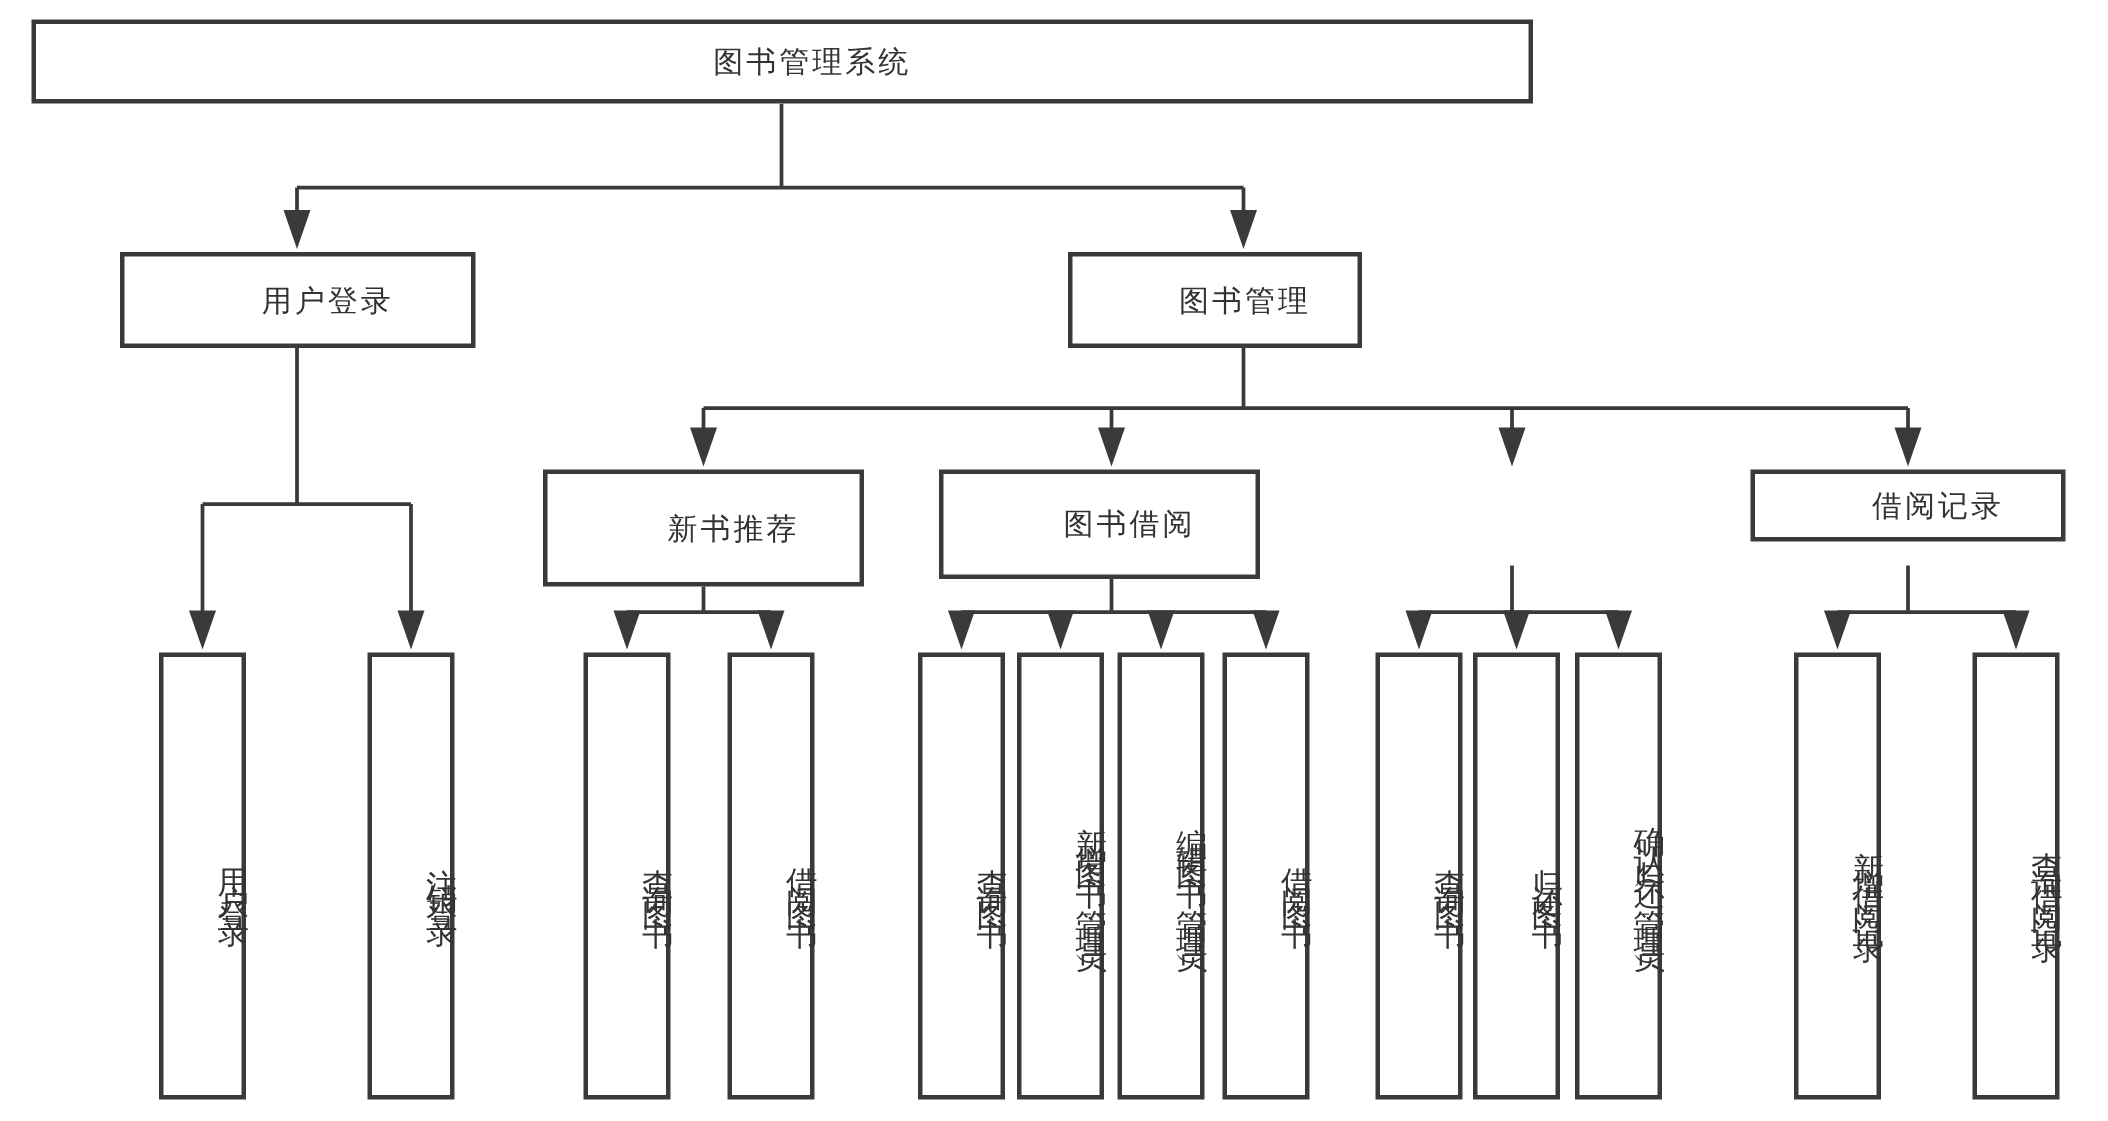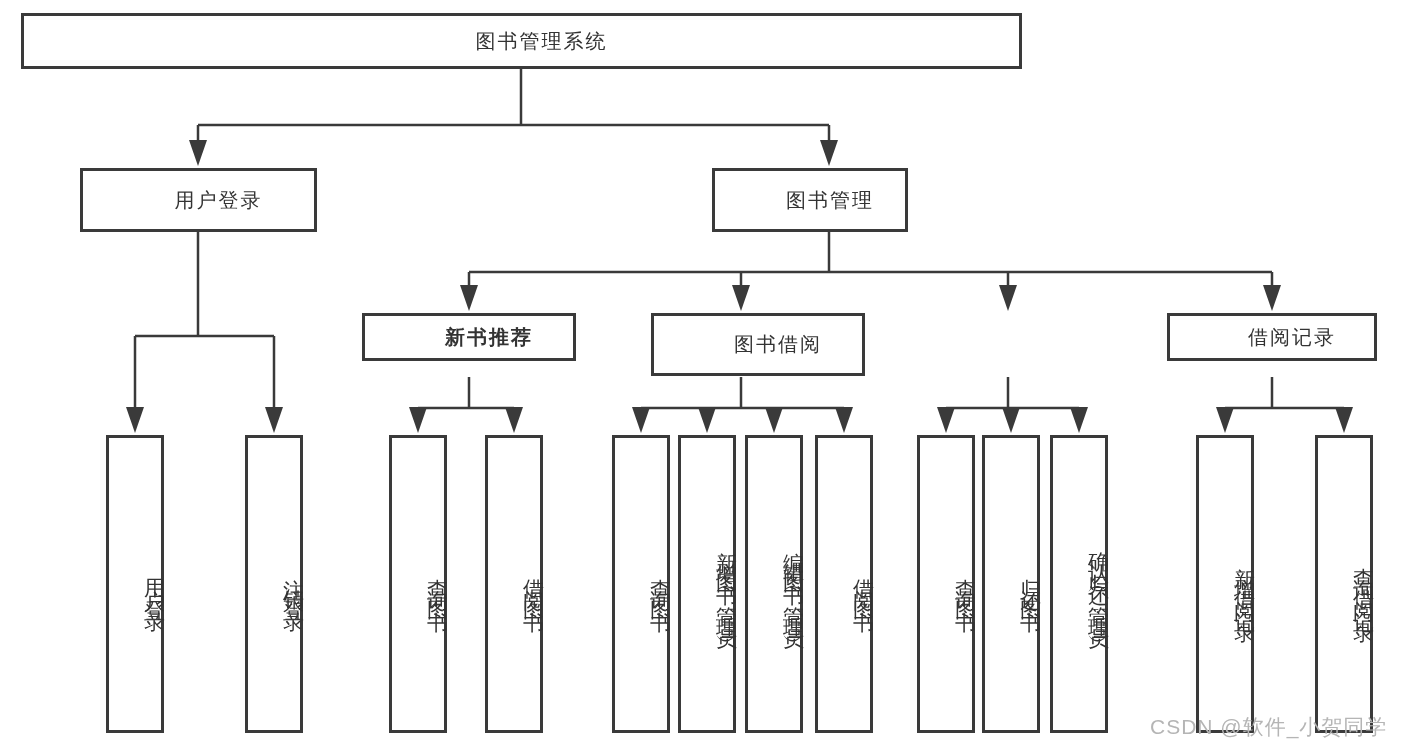--- a/index.html
+++ b/index.html
@@ -79,22 +79,22 @@
     <line x1="1225" y1="408" x2="1344" y2="408"></line>
     <polygon points="1216,407 1234,407 1225,433"></polygon>
     <polygon points="1335,407 1353,407 1344,433"></polygon>
   </svg>
 
   <div class="node h-node" style="left:21px; top:13px; width:1001px; height:56px;">图书管理系统</div>
 
   <div class="node h-node" style="left:80px; top:168px; width:237px; height:64px;">用户登录</div>
   <div class="node h-node" style="left:712px; top:168px; width:196px; height:64px;">图书管理</div>
 
-  <div class="node h-node" style="left:362px; top:313px; width:214px; height:48px;font-weight:bold;">新书推荐</div>
-  <div class="node h-node" style="left:651px; top:313px; width:214px; height:63px;">图书借阅</div>
+  <div class="node h-node" style="left:362px; top:313px; width:214px; height:78px;">新书推荐</div>
+  <div class="node h-node" style="left:626px; top:313px; width:214px; height:73px;">图书借阅</div>
   <div class="node h-node" style="left:1167px; top:313px; width:210px; height:48px;">借阅记录</div>
 
   <div class="node v-node" style="left:106px; top:435px; width:58px; height:298px;">
     <span>用户登录</span>
   </div>
   <div class="node v-node" style="left:245px; top:435px; width:58px; height:298px;">
     <span>注销登录</span>
   </div>
 
   <div class="node v-node" style="left:389px; top:435px; width:58px; height:298px;">
@@ -127,15 +127,14 @@
     <span>确认归还（管理员）</span>
   </div>
 
   <div class="node v-node" style="left:1196px; top:435px; width:58px; height:298px;">
     <span>新增借阅记录</span>
   </div>
   <div class="node v-node" style="left:1315px; top:435px; width:58px; height:298px;">
     <span>查询借阅记录</span>
   </div>
 
-  <div class="watermark">CSDN @软件_小贺同学</div>
 
 </div>
 
 </body></html>

